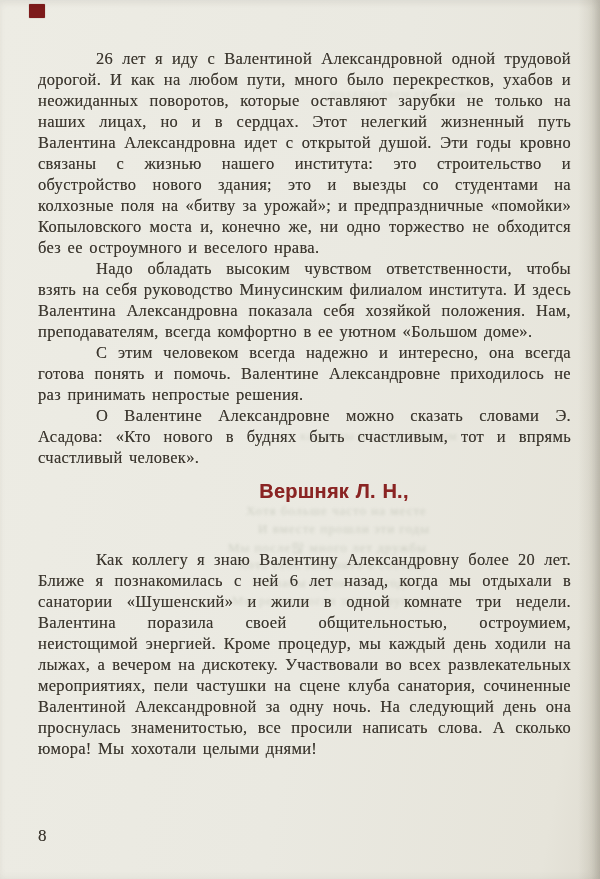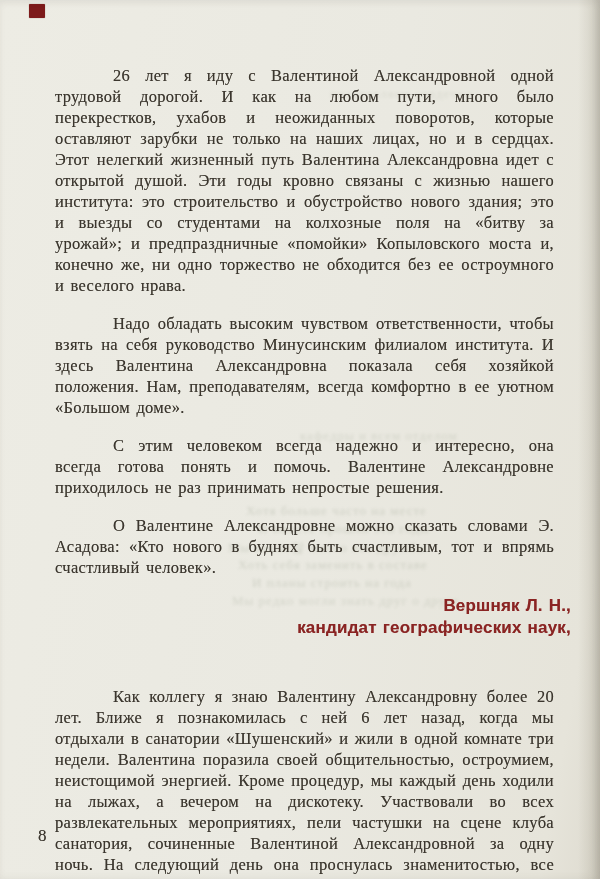--- a/index.html
+++ b/index.html
@@ -23,27 +23,27 @@
     background:#7d1a1a;border-radius:1px;
     box-shadow:0 0 1px rgba(60,10,10,0.6);
   }
   .text-column{
     position:absolute;left:38px;top:48px;width:533px;
     font-size:16.5px;line-height:21px;color:#3b362e;
     text-align:justify;
     letter-spacing:0.3px;word-spacing:2px;
     text-shadow:0 0 0.5px rgba(59,54,46,0.55);
   }
-  .text-column p{margin:17px;text-indent:58px;}
+  .text-column p{margin:0;text-indent:58px;}
   .author-heading{
     margin:12px 0 47px 59px;
     font-family:"Liberation Sans", sans-serif;
-    font-weight:bold;font-size:17px;line-height:22px;
+    font-weight:bold;font-size:20px;line-height:22px;
     color:#8a2423;letter-spacing:0.2px;word-spacing:1px;
-    text-align:right;text-shadow:0 0 0.5px rgba(138,36,35,0.5);
+    text-align:center;text-shadow:0 0 0.5px rgba(138,36,35,0.5);
   }
   .author-heading span{display:block;text-indent:0;}
   .page-number{
     position:absolute;left:38px;top:826px;
     font-size:17px;color:#3b362e;letter-spacing:0.5px;
     text-shadow:0 0 0.5px rgba(59,54,46,0.55);
   }
   
   .ghost{
     position:absolute;
@@ -78,21 +78,20 @@
   <span class="ghost g7">Мы редко могли знать друг о друге</span>
 
   <div class="text-column">
     <p>26 лет я иду с Валентиной Александровной одной трудовой дорогой. И как на любом пути, много было перекрестков, ухабов и неожиданных поворотов, которые оставляют зарубки не только на наших лицах, но и в сердцах. Этот нелегкий жизненный путь Валентина Александровна идет с открытой душой. Эти годы кровно связаны с жизнью нашего института: это строительство и обустройство нового здания; это и выезды со студентами на колхозные поля на «битву за урожай»; и предпраздничные «помойки» Копыловского моста и, конечно же, ни одно торжество не обходится без ее остроумного и веселого нрава.</p>
     <p>Надо обладать высоким чувством ответственности, чтобы взять на себя руководство Минусинским филиалом института. И здесь Валентина Александровна показала себя хозяйкой положения. Нам, преподавателям, всегда комфортно в ее уютном «Большом доме».</p>
     <p>С этим человеком всегда надежно и интересно, она всегда готова понять и помочь. Валентине Александровне приходилось не раз принимать непростые решения.</p>
     <p>О Валентине Александровне можно сказать словами Э. Асадова: «Кто нового в буднях быть счастливым, тот и впрямь счастливый человек».</p>
 
     <div class="author-heading">
       <span>Вершняк Л. Н.,</span>
-      <span>кандидат географических наук,</span>
     </div>
 
     <p>Как коллегу я знаю Валентину Александровну более 20 лет. Ближе я познакомилась с ней 6 лет назад, когда мы отдыхали в санатории «Шушенский» и жили в одной комнате три недели. Валентина поразила своей общительностью, остроумием, неистощимой энергией. Кроме процедур, мы каждый день ходили на лыжах, а вечером на дискотеку. Участвовали во всех развлекательных мероприятиях, пели частушки на сцене клуба санатория, сочиненные Валентиной Александровной за одну ночь. На следующий день она проснулась знаменитостью, все просили написать слова. А сколько юмора! Мы хохотали целыми днями!</p>
   </div>
 
   <div class="page-number">8</div>
 
   <div class="edge-shadow"></div>
 </div>
 

